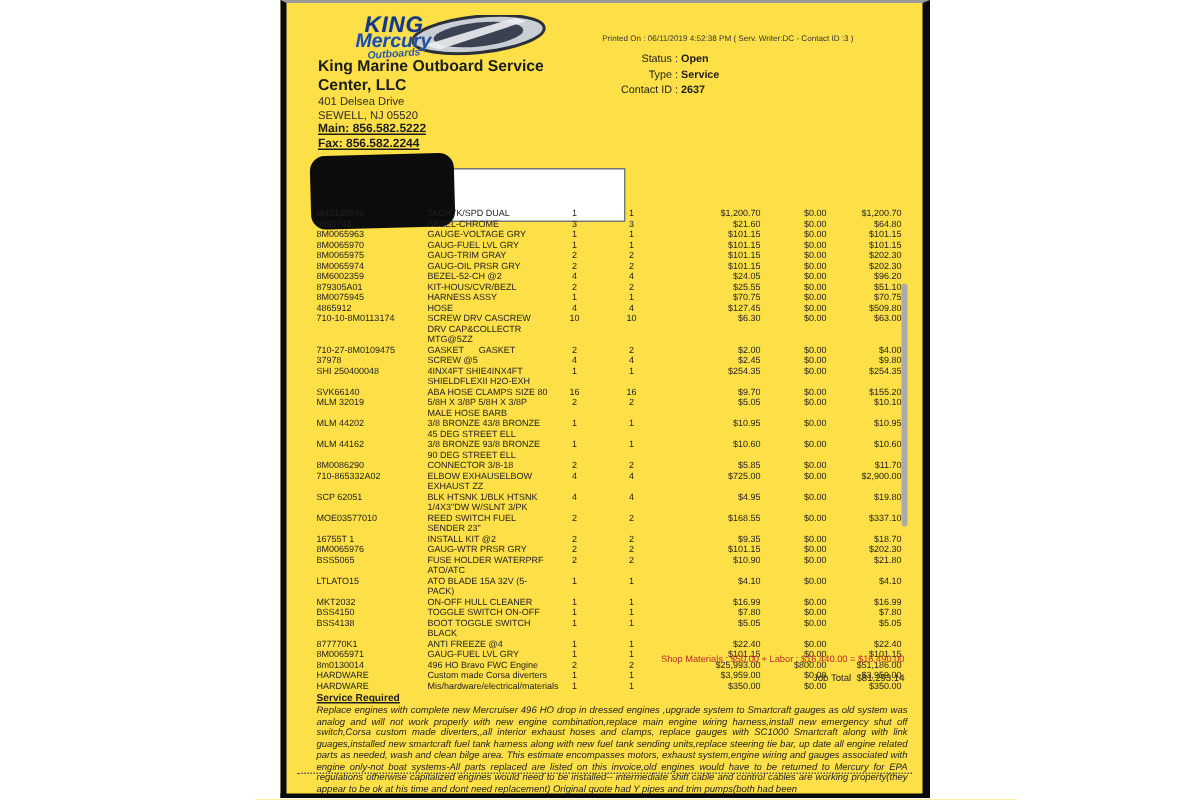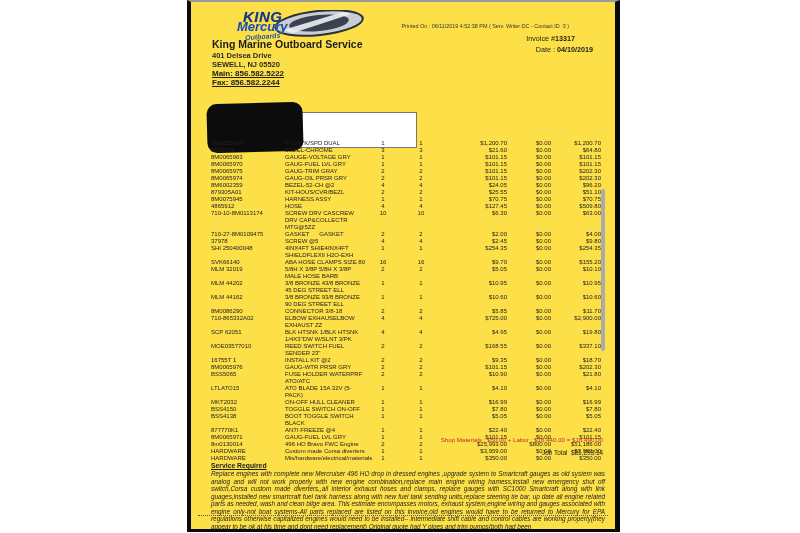--- a/index.html
+++ b/index.html
@@ -25,21 +25,21 @@
     position:absolute;left:0px;top:12px;font-size:13px;font-weight:900;font-style:italic;
     color:#1d4fa0;text-shadow:0 0 1px #c0c8d8;z-index:2;
   }
   .logo .l3{
     position:absolute;left:8px;top:26px;font-size:7px;font-weight:700;font-style:italic;
     color:#2a57a5;z-index:2;transform:rotate(-4deg);
   }
   
   .company{position:absolute;left:21px;top:36px;line-height:11px;}
   .company .nm{font-size:10.5px;font-weight:700;line-height:12.5px;}
-  .company .ad{font-size:7.5px;line-height:9px;color:#2a2a2a;font-weight:bold;}
+  .company .ad{font-size:7.5px;line-height:9px;color:#2a2a2a;}
   .company .ph{font-size:8px;font-weight:700;line-height:9.5px;text-decoration:underline;}
   
   .printed{position:absolute;right:46px;top:21px;font-size:5.4px;color:#333;}
   .meta1{position:absolute;left:195px;top:32px;font-size:7.2px;line-height:10.5px;}
   .meta1 .lab{display:inline-block;width:66px;text-align:right;}
   .meta2{position:absolute;left:312px;top:32px;font-size:7.2px;line-height:10.5px;}
   .meta2 .lab{display:inline-block;width:52px;text-align:right;}
   .meta1 b,.meta2 b{font-weight:700;}
   
   .cust-box{position:absolute;left:24px;top:110px;width:200px;height:34px;border:1px solid #777;background:#fff;}
@@ -80,28 +80,30 @@
       <ellipse cx="46" cy="13" rx="30" ry="8" fill="#3a4150" transform="rotate(-6 46 13)"></ellipse>
       <path d="M10 20 L70 2 L78 4 L20 23 Z" fill="#eef0f3" opacity="0.9"></path>
     </svg>
     <div class="l1">KING</div>
     <div class="l2">Mercury</div>
     <div class="l3">Outboards</div>
   </div>
 
   <div class="printed">Printed On :  06/11/2019 4:52:38 PM ( Serv. Writer:DC - Contact ID :3 )</div>
 
-
-  <div class="meta2">
-    <div><span class="lab">Invoice #</span><b>13317</b></div>
-    <div><span class="lab">Date :</span> <b>04/10/2019</b></div>
-  </div>
+  <div class="meta1">
+    <div><span class="lab">Status :</span> <b>Open</b></div>
+    <div><span class="lab">Type :</span> <b>Service</b></div>
+    <div><span class="lab">Contact ID :</span> <b>2637</b></div>
+  </div>
+
 
   <div class="company">
     <div class="nm">King Marine Outboard Service</div>
+    <div class="nm">Center, LLC</div>
     <div class="ad">401 Delsea Drive</div>
     <div class="ad">SEWELL, NJ 05520</div>
     <div class="ph">Main: 856.582.5222</div>
     <div class="ph">Fax: 856.582.2244</div>
   </div>
 
   <div class="cust-box"></div>
   <div class="redact"></div>
 
   <div class="items">

